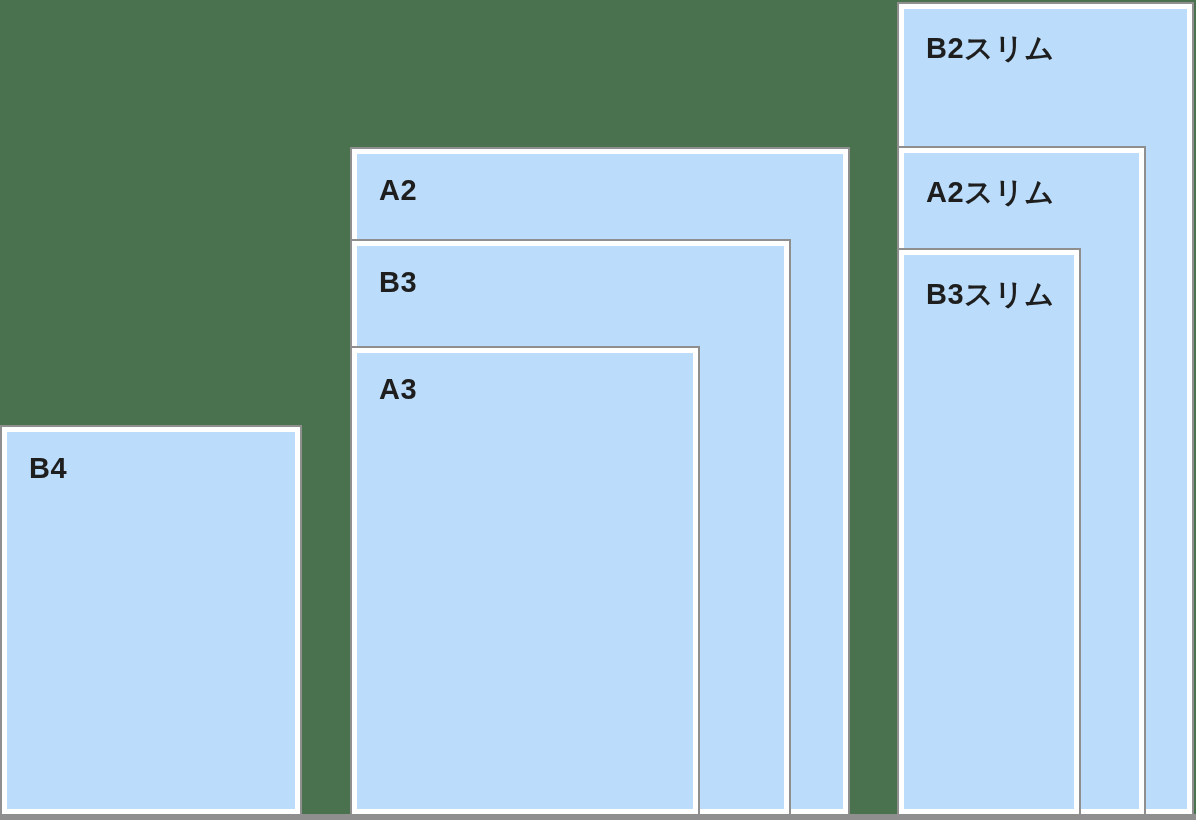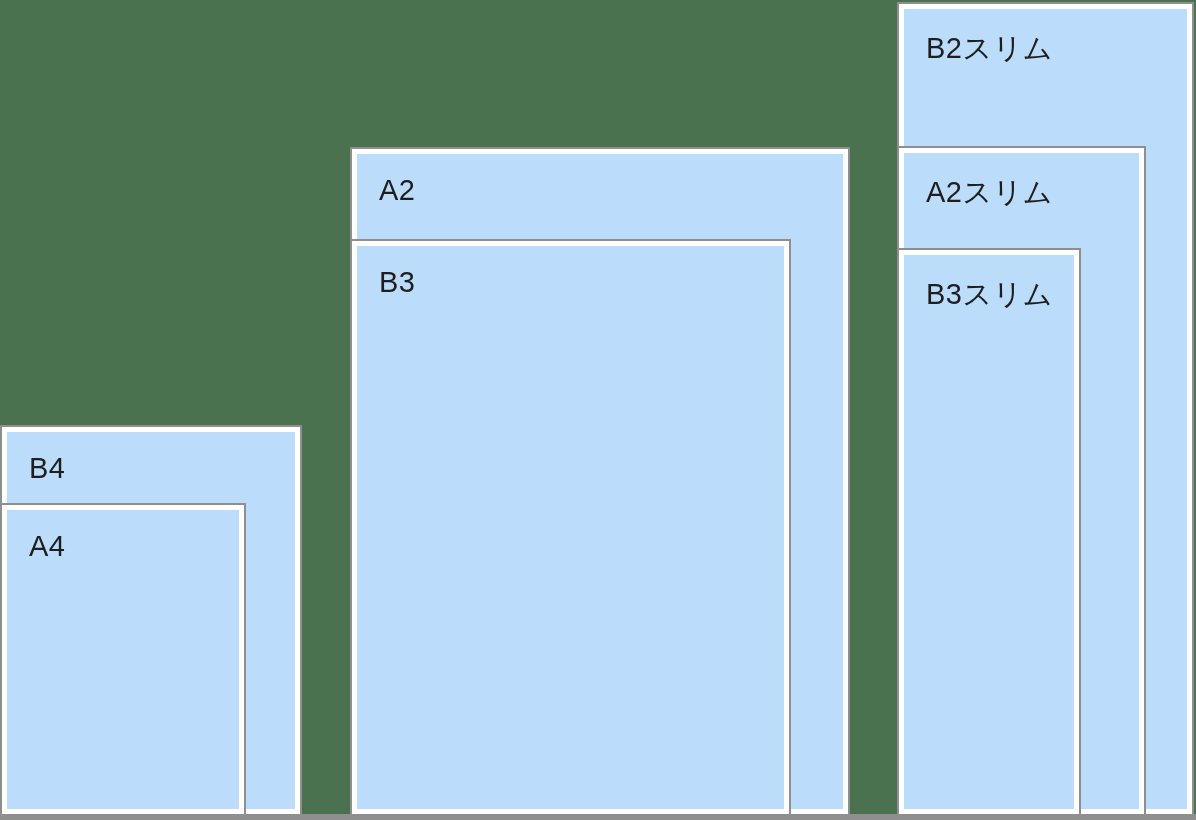--- a/index.html
+++ b/index.html
@@ -19,40 +19,40 @@
     bottom: 6px;
     box-sizing: border-box;
     background: var(--paper-fill, #BBDDFB);
     border: 5px solid var(--paper-border, #FFFFFF);
     box-shadow: 0 0 0 2px var(--paper-outline, #8F8F8F);
     padding: 20px 22px;
   }
   .paper-label {
     display: inline-block;
     font-size: 29px;
-    font-weight: normal;
+    font-weight: bold;
     letter-spacing: 0.5px;
     color: var(--label-color, #1E1E1E);
     white-space: nowrap;
     text-align: right;
   }
   .baseline-bar {
     position: absolute;
     left: 0;
     right: 0;
     bottom: 0;
     height: 6px;
     background: var(--paper-outline, #8F8F8F);
   }
 </style>
 </head>
 <body>
 
 <div id="stage" style="--bg-color: #4A724F; --paper-fill: #BBDDFB; --paper-border: #FFFFFF; --paper-outline: #8F8F8F; --label-color: #1E1E1E;">
   <div class="paper" style="left: 2px; top: 427px; width: 298px;"><span class="paper-label">B4</span></div>
-    <div class="paper" style="left: 2px; top: 505px; width: 242px;"><span class="paper-label">A4</span></div>
     <div class="paper" style="left: 352px; top: 149px; width: 496px;"><span class="paper-label">A2</span></div>
     <div class="paper" style="left: 352px; top: 241px; width: 437px;"><span class="paper-label">B3</span></div>
+    <div class="paper" style="left: 352px; top: 348px; width: 346px;"><span class="paper-label">A3</span></div>
     <div class="paper" style="left: 899px; top: 4px; width: 293px;"><span class="paper-label">B2スリム</span></div>
     <div class="paper" style="left: 899px; top: 148px; width: 245px;"><span class="paper-label">A2スリム</span></div>
     <div class="paper" style="left: 899px; top: 250px; width: 180px;"><span class="paper-label">B3スリム</span></div>
     <div class="baseline-bar"></div>
 </div>
 
 </body></html>

